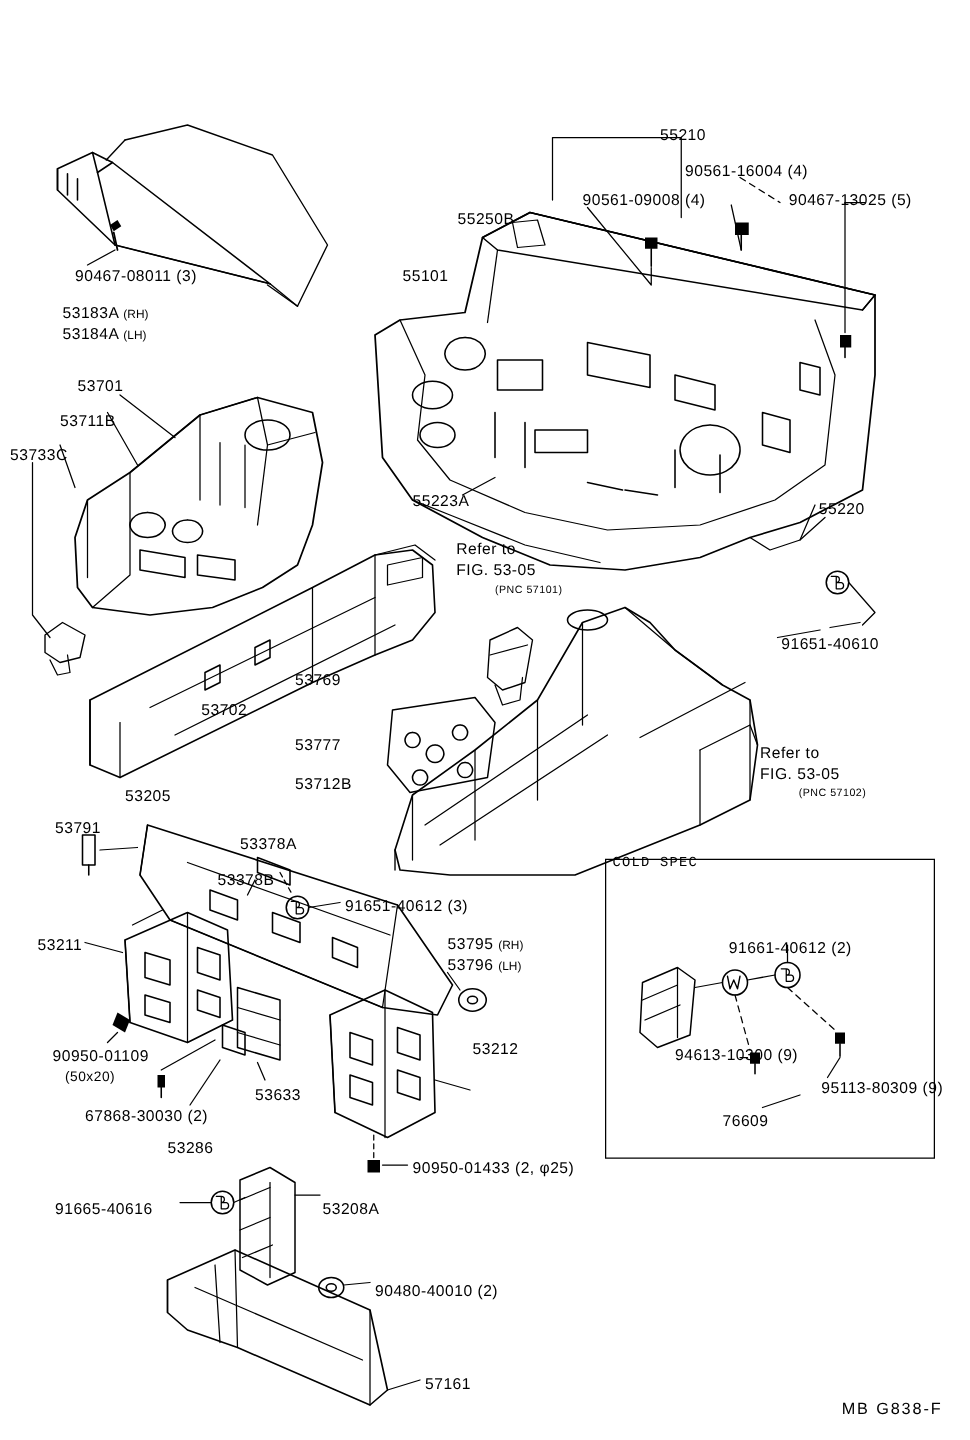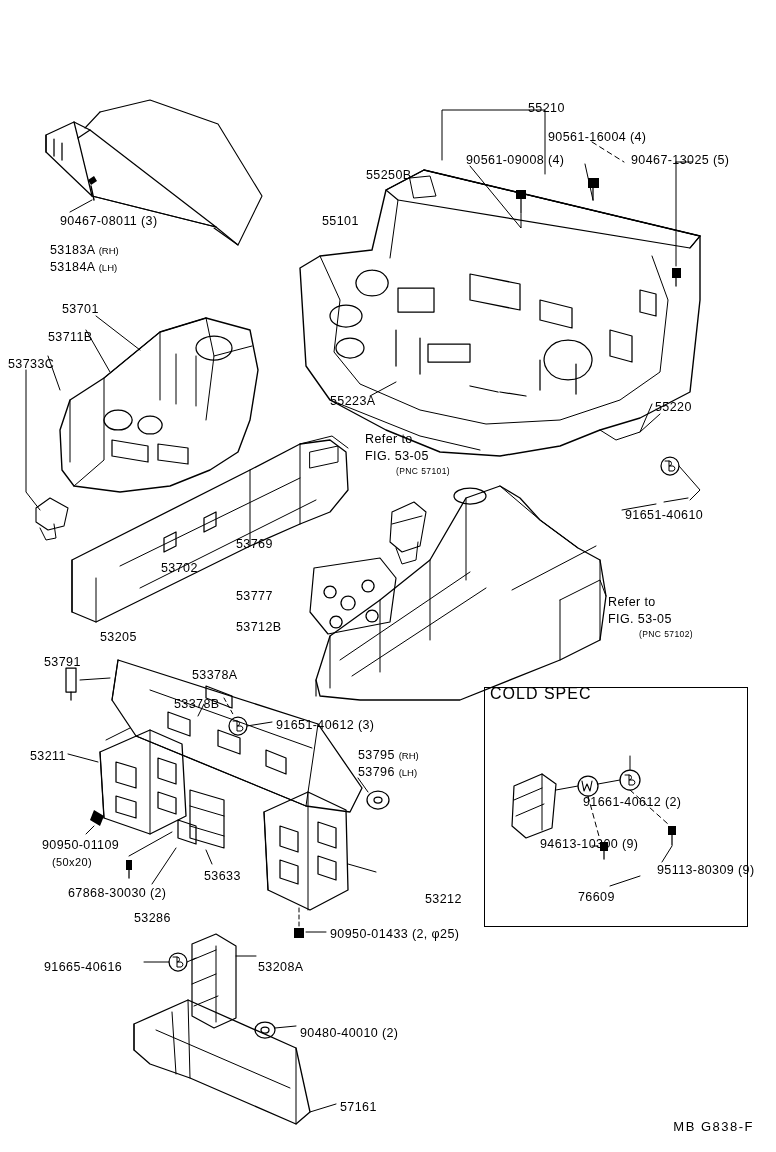--- a/index.html
+++ b/index.html
@@ -3,21 +3,21 @@
 <meta charset="utf-8">
 <style>
   html,body{margin:0;padding:0;background:#ffffff;}
   body{width:776px;height:1152px;position:relative;overflow:hidden;
        font-family:"Liberation Sans", sans-serif;color:#000;}
   #stage{position:absolute;inset:0;}
   .lbl{position:absolute;font-size:12.5px;letter-spacing:.4px;white-space:nowrap;line-height:1.15;}
   .lbl .sm{font-size:9.5px;letter-spacing:0;}
   .lbl.small{font-size:11px;}
   .lbl.tiny{font-size:8.5px;padding-left:31px;}
-  .lbl.big{font-size:16px;letter-spacing:1px;}
+  .lbl.big{font-size:11px;letter-spacing:1px;font-family:Liberation Mono, monospace;}
   svg{position:absolute;left:0;top:0;width:776px;height:1152px;overflow:visible;}
   .wm{position:absolute;left:30px;top:495px;width:716px;height:130px;
       font-size:118px;font-weight:bold;font-style:italic;color:#d9d9d9;
       letter-spacing:-6px;font-family:"DejaVu Sans", sans-serif;
       user-select:none;pointer-events:none;}
   .coldbox{position:absolute;left:484px;top:687px;width:262px;height:238px;
            border:1.4px solid #000;background:transparent;}
   .foot{position:absolute;right:22px;bottom:18px;font-size:13px;letter-spacing:1.5px;}
 </style>
 </head>
@@ -292,27 +292,27 @@
   <div class="lbl" style="left:192px;top:668px;">53378A</div>
   <div class="lbl" style="left:174px;top:697px;">53378B</div>
   <div class="lbl" style="left:44px;top:655px;">53791</div>
   <div class="lbl" style="left:276px;top:718px;">91651-40612 (3)</div>
   <div class="lbl" style="left:358px;top:748px;"><span>53795</span> <span class="sm">(RH)</span></div>
   <div class="lbl" style="left:358px;top:765px;"><span>53796</span> <span class="sm">(LH)</span></div>
   <div class="lbl" style="left:30px;top:749px;">53211</div>
   <div class="lbl" style="left:42px;top:838px;">90950-01109</div>
   <div class="lbl small" style="left:52px;top:856px;">(50x20)</div>
   <div class="lbl" style="left:204px;top:869px;">53633</div>
-  <div class="lbl" style="left:378px;top:892px;margin-left:47px;">53212</div>
+  <div class="lbl" style="left:378px;top:832px;">53212</div>
   <div class="lbl" style="left:68px;top:886px;">67868-30030 (2)</div>
   <div class="lbl" style="left:134px;top:911px;">53286</div>
   <div class="lbl" style="left:330px;top:927px;">90950-01433 (2, φ25)</div>
   <div class="lbl" style="left:44px;top:960px;">91665-40616</div>
   <div class="lbl" style="left:258px;top:960px;">53208A</div>
   <div class="lbl" style="left:300px;top:1026px;">90480-40010 (2)</div>
   <div class="lbl" style="left:340px;top:1100px;">57161</div>
-  <div class="lbl" style="left:583px;top:751px;margin-top:44px;">91661-40612 (2)</div>
+  <div class="lbl" style="left:583px;top:751px;">91661-40612 (2)</div>
   <div class="lbl" style="left:540px;top:837px;">94613-10300 (9)</div>
   <div class="lbl" style="left:625px;top:863px;margin-left:32px;">95113-80309 (9)</div>
   <div class="lbl" style="left:578px;top:890px;">76609</div>
 
   <div class="foot">MB G838-F</div>
 </div>
 
 </body></html>

